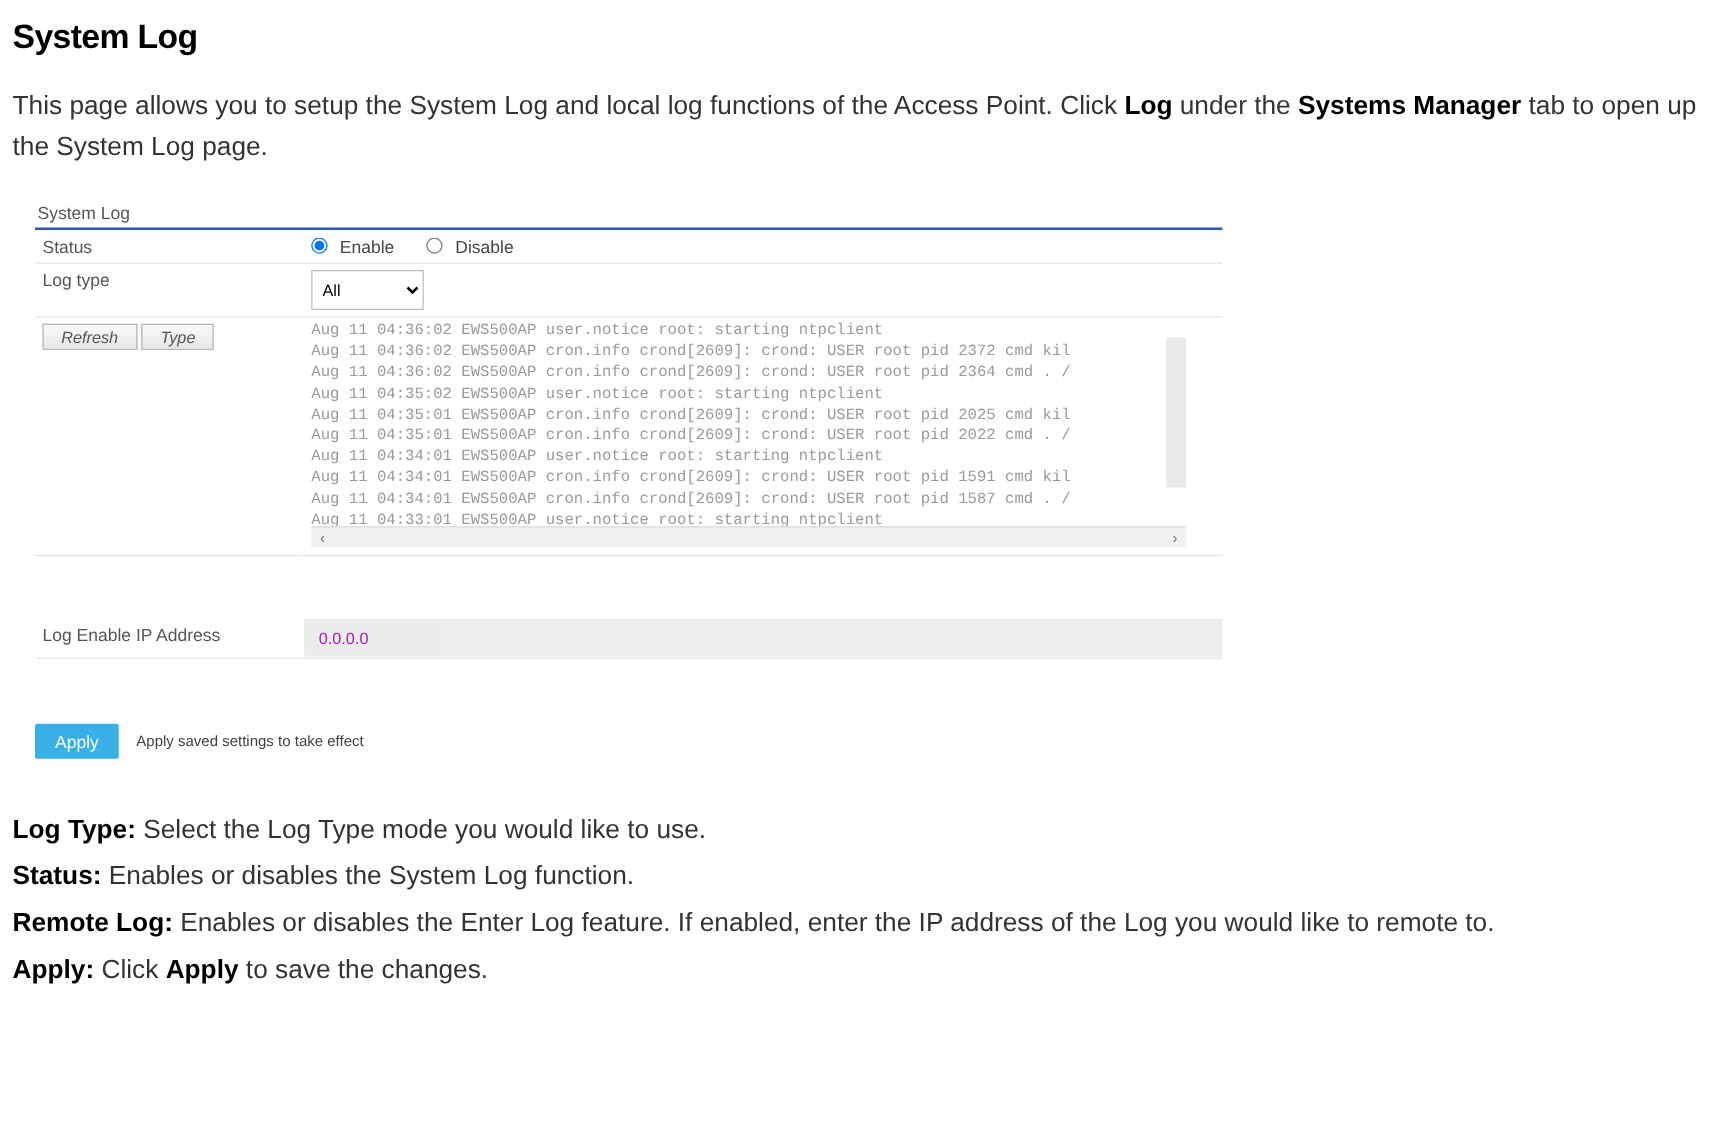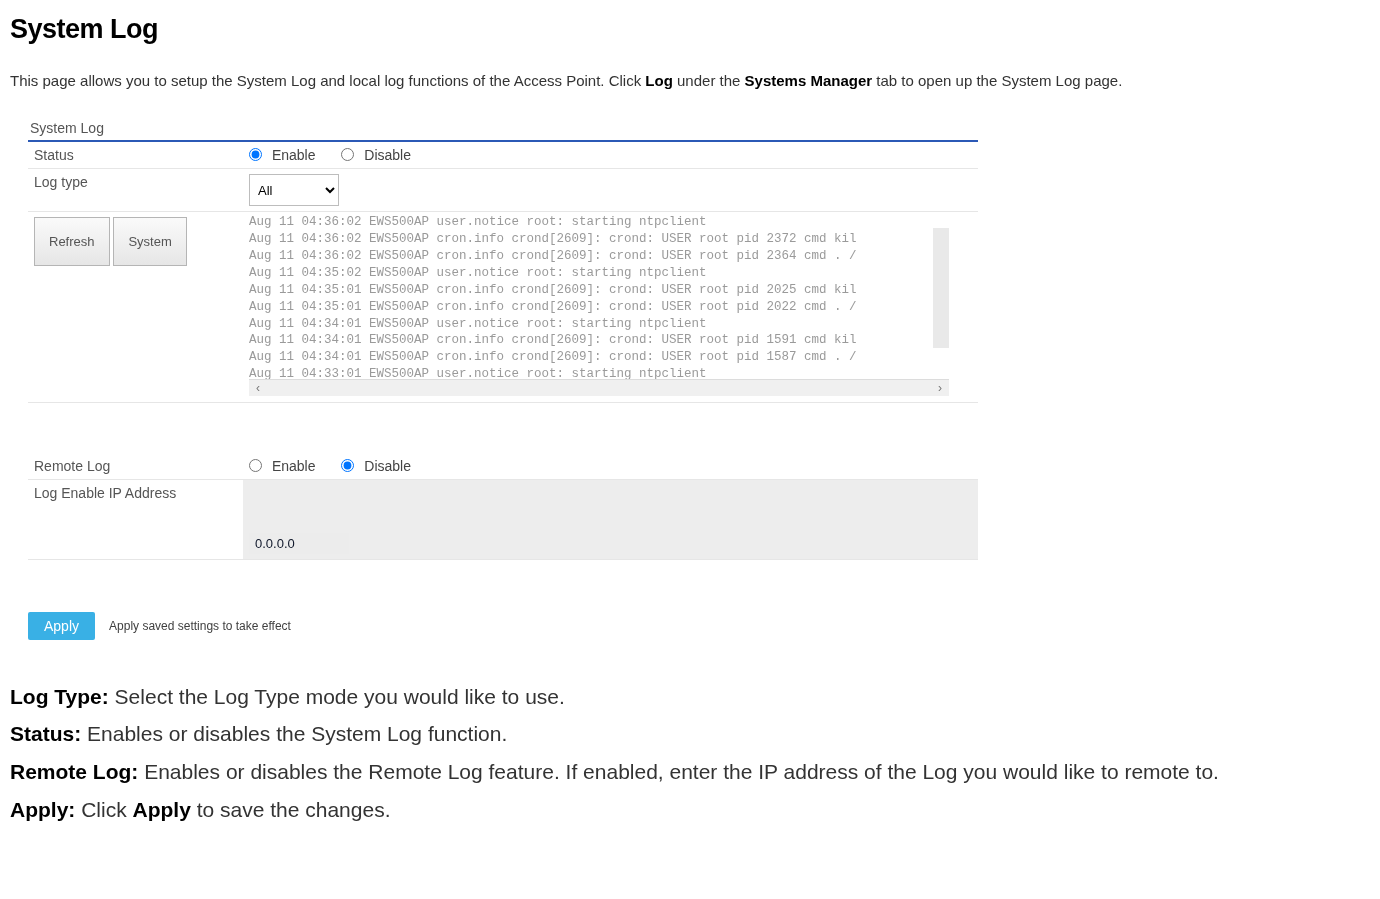--- a/index.html
+++ b/index.html
@@ -11,21 +11,21 @@
       width: 1380px;
     }
     h1.page-title {
       font-size: 27px;
       font-weight: 700;
       letter-spacing: -0.5px;
       margin-bottom: 24px;
       color: #000;
     }
     p.intro {
-      font-size: 15px;
+      font-size: 21px;
       line-height: 1.55;
       margin-bottom: 28px;
       color: #333;
     }
     p.intro b { font-weight: 700; color: #000; }
 
     
     .panel-wrap {
       margin-left: 18px;
       margin-bottom: 40px;
@@ -72,22 +72,23 @@
     }
 
     .btn-row {
       padding: 4px 2px 6px;
     }
     .btn-row button {
       font-size: 13px;
       color: #555;
       background: linear-gradient(#fafafa,#e6e6e6);
       border: 1px solid #b5b5b5;
-      padding: 16px 14px;
+      padding: 2px 14px;
       cursor: pointer;
+      font-style: italic;
     }
 
     .log-cell {
       padding-top: 2px !important;
       padding-bottom: 6px !important;
     }
     .log-box {
       width: 700px;
       height: 165px;
       background: #fff;
@@ -116,24 +117,23 @@
     }
     .log-hscroll .chev-l { left: 0; }
     .log-hscroll .chev-r { right: 0; }
 
     .gap-row td { height: 50px; border-bottom: none !important; }
 
     input.ip {
       width: 100px;
       border: none;
       background: #ececec;
-      color: #0f172a;
+      color: #a21caf;
       font-size: 13px;
       padding: 3px 6px;
-      margin-top: 48px;
     }
     td.disabled-cell {
       background: #ededed;
     }
 
     .apply-row { margin-top: 52px; display: flex; align-items: center; gap: 14px; }
     button.apply {
       background: #39b0e5;
       color: #fff;
       border: none;
@@ -181,21 +181,21 @@
       <td class="label-cell">Log type</td>
       <td>
         <select class="logtype">
           <option>All</option>
         </select>
       </td>
     </tr>
     <tr>
       <td class="label-cell btn-row" style="border-bottom:1px solid #e6e6e6;">
         <button>Refresh</button>
-        <button>System</button>
+        <button>Type</button>
       </td>
       <td class="log-cell">
         <div class="log-box"><span>Aug 11 04:36:02 EWS500AP user.notice root: starting ntpclient</span>
 <span>Aug 11 04:36:02 EWS500AP cron.info crond[2609]: crond: USER root pid 2372 cmd kil</span>
 <span>Aug 11 04:36:02 EWS500AP cron.info crond[2609]: crond: USER root pid 2364 cmd . /</span>
 <span>Aug 11 04:35:02 EWS500AP user.notice root: starting ntpclient</span>
 <span>Aug 11 04:35:01 EWS500AP cron.info crond[2609]: crond: USER root pid 2025 cmd kil</span>
 <span>Aug 11 04:35:01 EWS500AP cron.info crond[2609]: crond: USER root pid 2022 cmd . /</span>
 <span>Aug 11 04:34:01 EWS500AP user.notice root: starting ntpclient</span>
 <span>Aug 11 04:34:01 EWS500AP cron.info crond[2609]: crond: USER root pid 1591 cmd kil</span>
@@ -205,33 +205,20 @@
           <span class="chev-l">‹</span>
           <span class="chev-r">›</span>
         </div>
       </td>
     </tr>
     <tr class="gap-row">
           <td></td>
           <td></td>
         </tr>
     <tr>
-      <td class="label-cell">Remote Log</td>
-      <td class="radio-wrap">
-        <label>
-          <input type="radio" name="remote" style="">
-          <span>Enable</span>
-        </label>
-        <label>
-          <input type="radio" name="remote" checked="" style="">
-          <span>Disable</span>
-        </label>
-      </td>
-    </tr>
-    <tr>
       <td class="label-cell">Log Enable IP Address</td>
       <td class="disabled-cell">
         <input class="ip" type="text" disabled="" value="0.0.0.0" style="">
       </td>
     </tr>
   </tbody>
     </table>
 
   <div class="apply-row">
     <button class="apply">Apply</button>
@@ -240,18 +227,18 @@
 </div>
 
 <div class="defs">
   <p>
     <b>Log Type:</b><span> Select the Log Type mode you would like to use.</span>
   </p>
   <p>
     <b>Status:</b><span> Enables or disables the System Log function.</span>
   </p>
   <p>
-    <b>Remote Log:</b><span> Enables or disables the Remote Log feature. If enabled, enter the IP address of the Log you would like to remote to.</span>
+    <b>Remote Log:</b><span> Enables or disables the Enter Log feature. If enabled, enter the IP address of the Log you would like to remote to.</span>
   </p>
   <p>
     <b>Apply:</b><span> Click </span><b>Apply</b><span> to save the changes.</span>
   </p>
 </div>
 
 </body></html>

